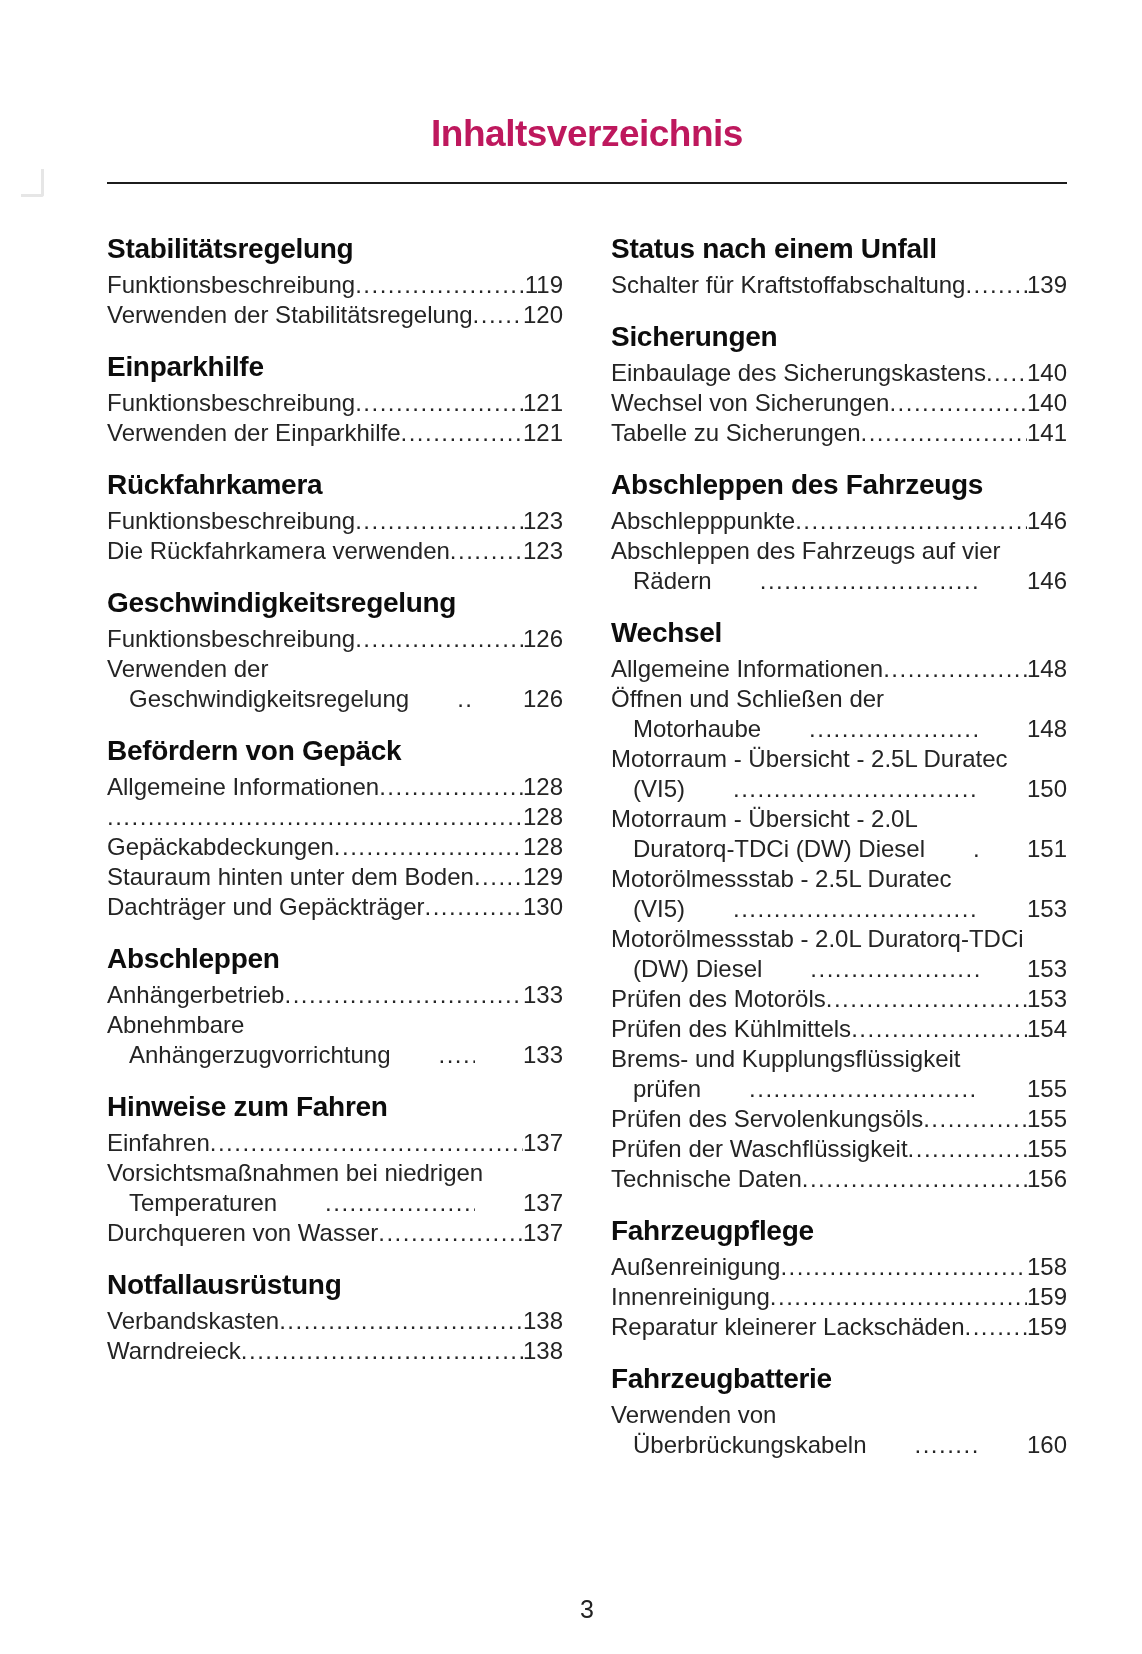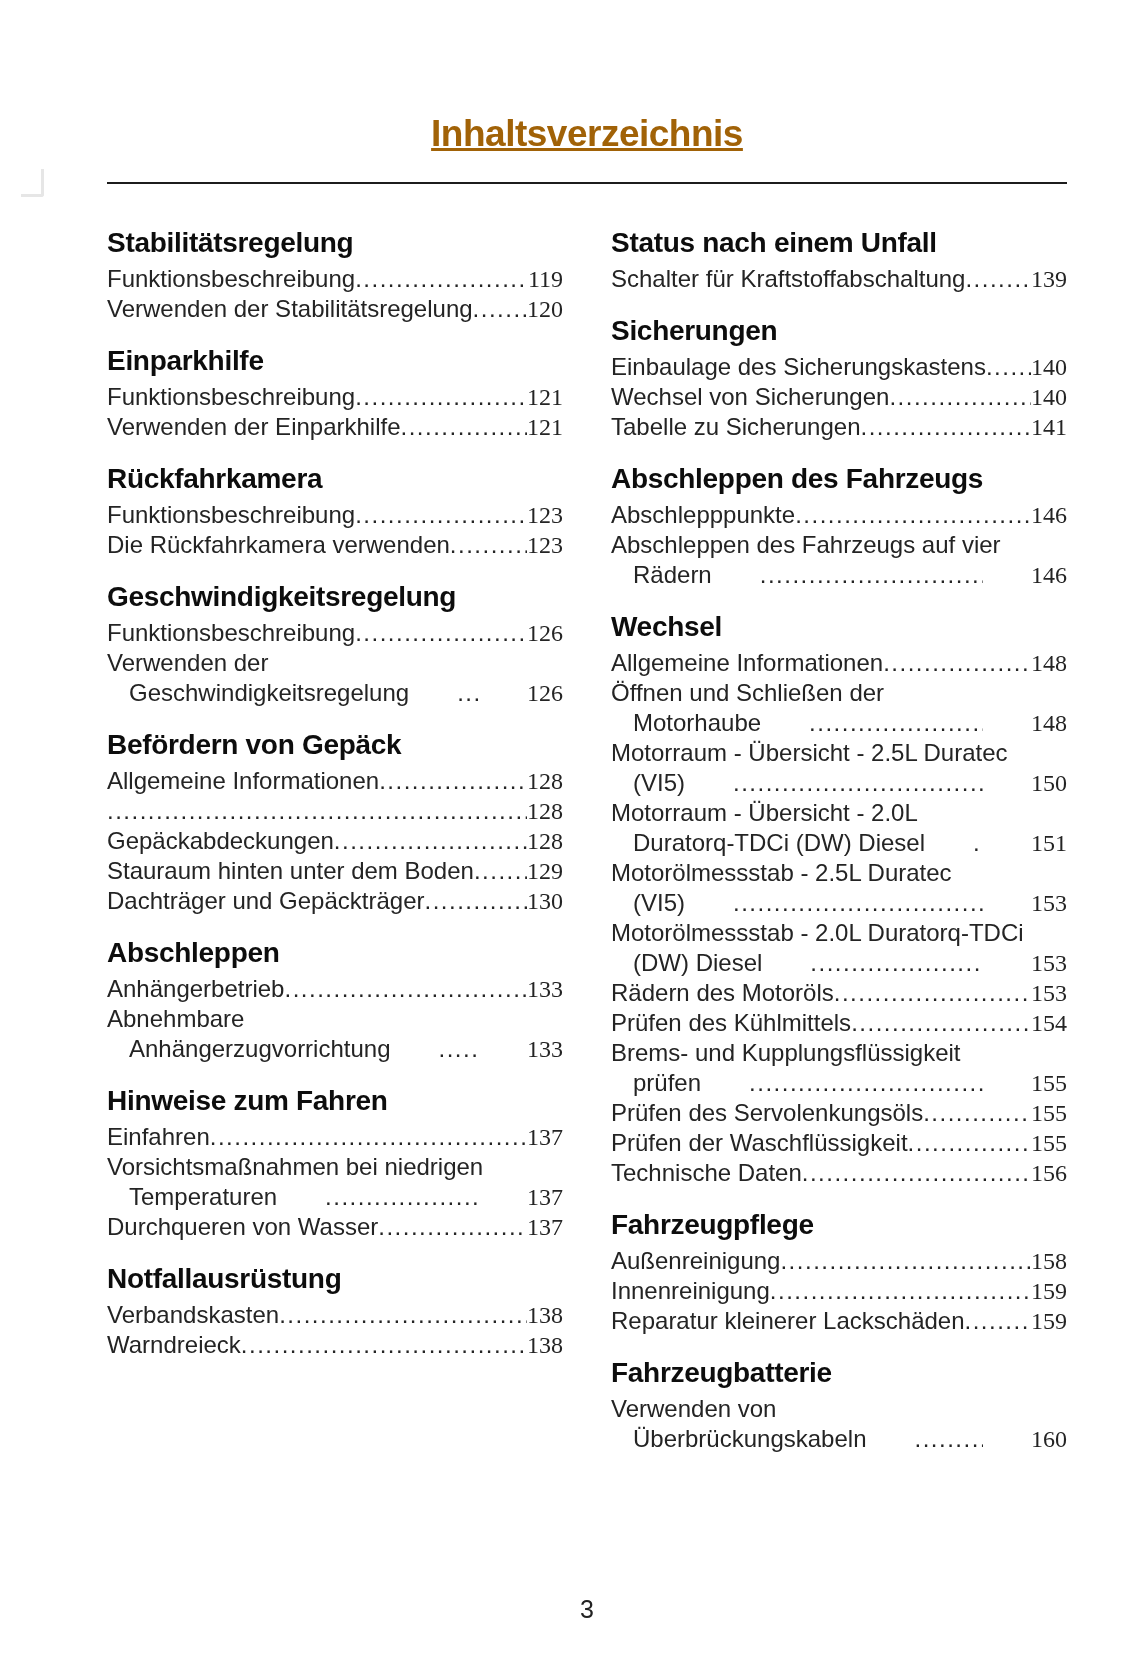--- a/index.html
+++ b/index.html
@@ -33,22 +33,21 @@
   .content {
     padding: 0 75px 0 107px; 
   }
   .title {
     margin: 112px 0 0 0;
     text-align: center;
     font-size: 37px;
     line-height: 44px;
     font-weight: bold;
     letter-spacing: -0.5px;
-    color: #a16207;
-    text-decoration: underline;
+    color: #be185d;
   }
   .rule {
     border: none;
     border-top: 2px solid #1c1c1c;
     margin: 26px 0 0 0;
   }
   .columns {
     display: flex;
     gap: 48px;
     padding-top: 36px;
@@ -59,21 +58,21 @@
   }
   .section-heading {
     font-size: 28px;
     line-height: 34px;
     font-weight: bold;
     letter-spacing: -0.3px;
     color: #0d0d0d;
     margin: 20px 0 4px 0;
   }
   .section-heading:first-child {
-    margin-top: 6px;
+    margin-top: 12px;
   }
   .entry {
     font-size: 24px;
     line-height: 30px;
     color: #242424;
   }
   .entry-pre {
     white-space: nowrap;
   }
   .entry-row {
@@ -96,21 +95,20 @@
     white-space: nowrap;
     color: #242424;
   }
   .dots::after {
     content: "................................................................................................";
     letter-spacing: 1.5px;
   }
   .entry-page {
     flex-shrink: 0;
     white-space: nowrap;
-    font-family: Liberation Serif, serif;
   }
   .pageno {
     position: absolute;
     left: 107px;
     width: 960px;
     top: 1483px;
     text-align: center;
     font-size: 25px;
     color: #222222;
   }
@@ -366,21 +364,21 @@
           <div class="entry">
             <div class="entry-pre">Motorölmessstab - 2.0L Duratorq-TDCi</div>
             <div class="entry-row cont">
               <span class="entry-text">(DW) Diesel</span>
               <span class="dots"></span>
               <span class="entry-page">153</span>
             </div>
           </div>
           <div class="entry">
             <div class="entry-row">
-              <span class="entry-text">Rädern des Motoröls</span>
+              <span class="entry-text">Prüfen des Motoröls</span>
               <span class="dots"></span>
               <span class="entry-page">153</span>
             </div>
           </div>
           <div class="entry">
             <div class="entry-row">
               <span class="entry-text">Prüfen des Kühlmittels</span>
               <span class="dots"></span>
               <span class="entry-page">154</span>
             </div>

